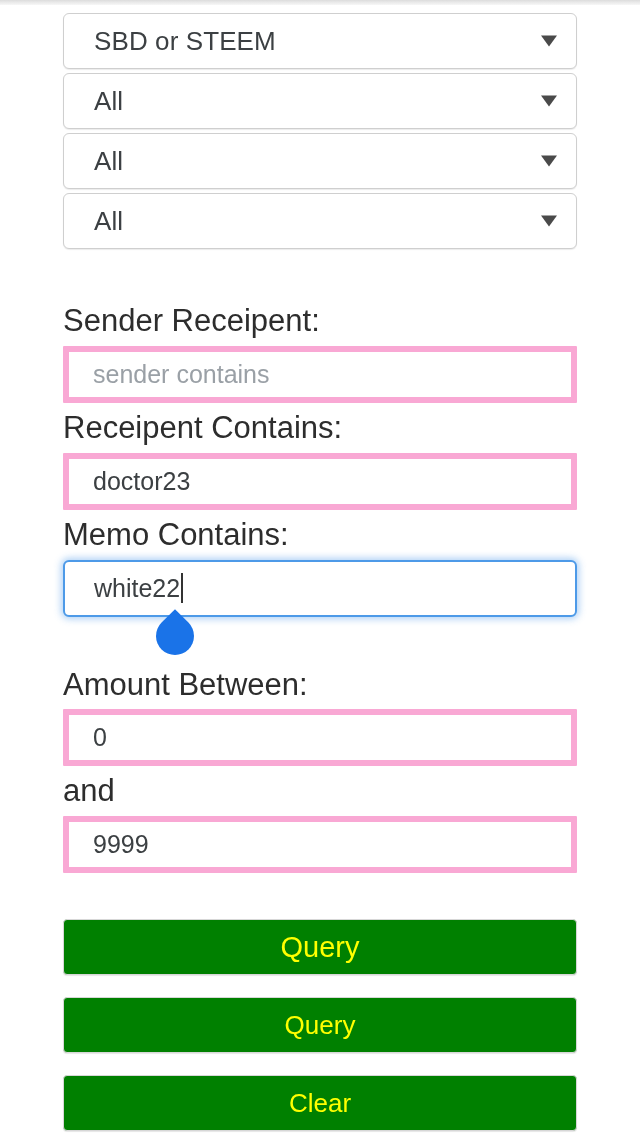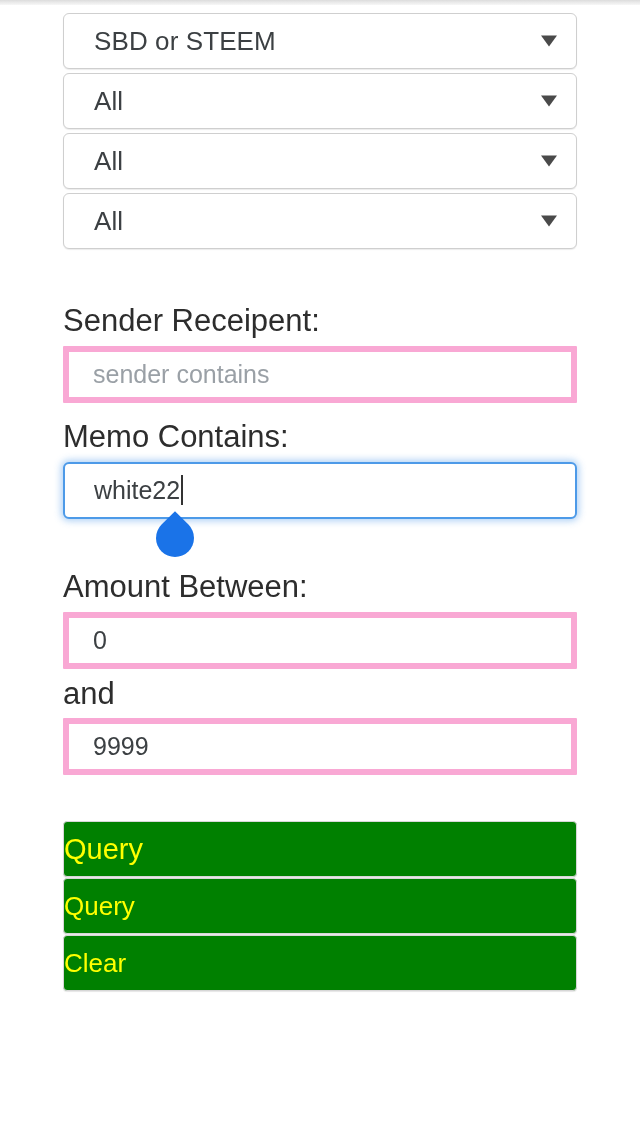--- a/index.html
+++ b/index.html
@@ -143,27 +143,28 @@
   .gap-memo-to-amount { height: 52px; }
   .gap-after-amount-input { height: 9px; }
   .gap-amount-to-buttons { height: 46px; }
 
   
   .buttons { }
   .btn {
     box-sizing: border-box;
     width: 514px;
     height: 56px;
-    margin-bottom: 1px;
+    margin-bottom: 22px;
     background: #008000;
     border: 1px solid #d7d7d7;
     border-radius: 4px;
     box-shadow: 0 1px 1px rgba(0,0,0,0.10);
     display: flex;
     align-items: center;
+    justify-content: center;
     color: #ffff00;
     cursor: pointer;
   }
   .btn .btn-label {
     font-size: 29px;
     line-height: 1;
     color: #ffff00;
     user-select: none;
   }
   .btn.small .btn-label { font-size: 26px; }
@@ -205,20 +206,26 @@
 
     <div class="field-block">
       <div class="field-label">Sender Receipent:</div>
       <div class="text-input">
         <span class="val placeholder">sender contains</span>
       </div>
     </div>
 
     <div class="gap-after-sender-input"></div>
 
+    <div class="field-block">
+      <div class="field-label">Receipent Contains:</div>
+      <div class="text-input">
+        <span class="val">doctor23</span>
+      </div>
+    </div>
 
     <div class="gap-after-receipent-input"></div>
 
     <div class="field-block" style="position:relative;">
       <div class="field-label">Memo Contains:</div>
       <div class="text-input focused">
         <span class="val">white22</span>
           <span class="caret"></span>
       </div>
       <div class="drag-handle" style="left:93px; top:98px;"></div>

